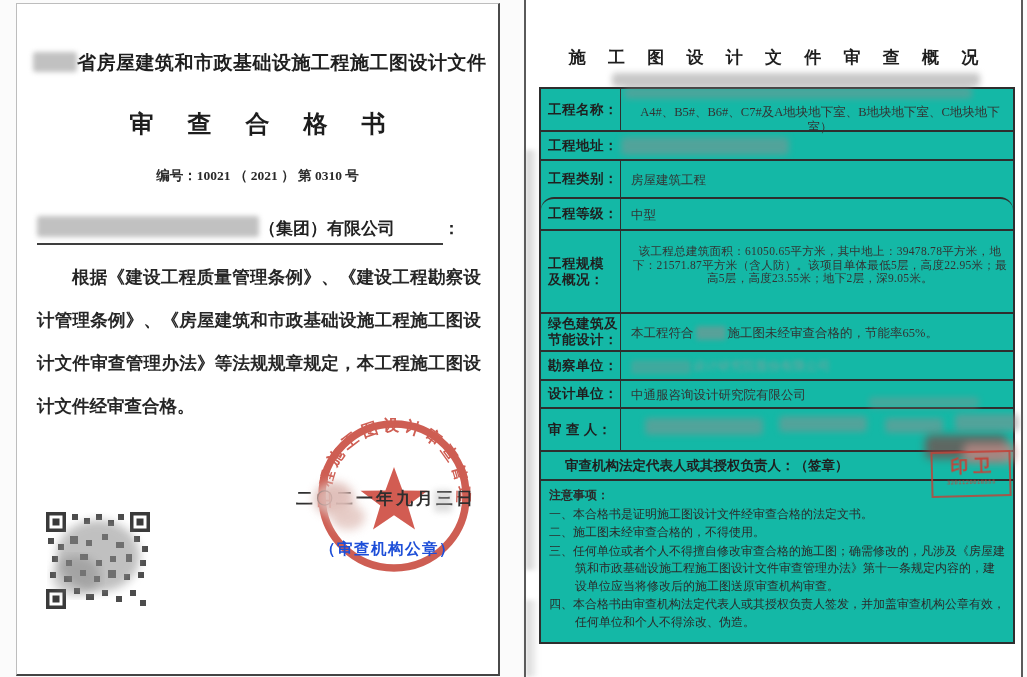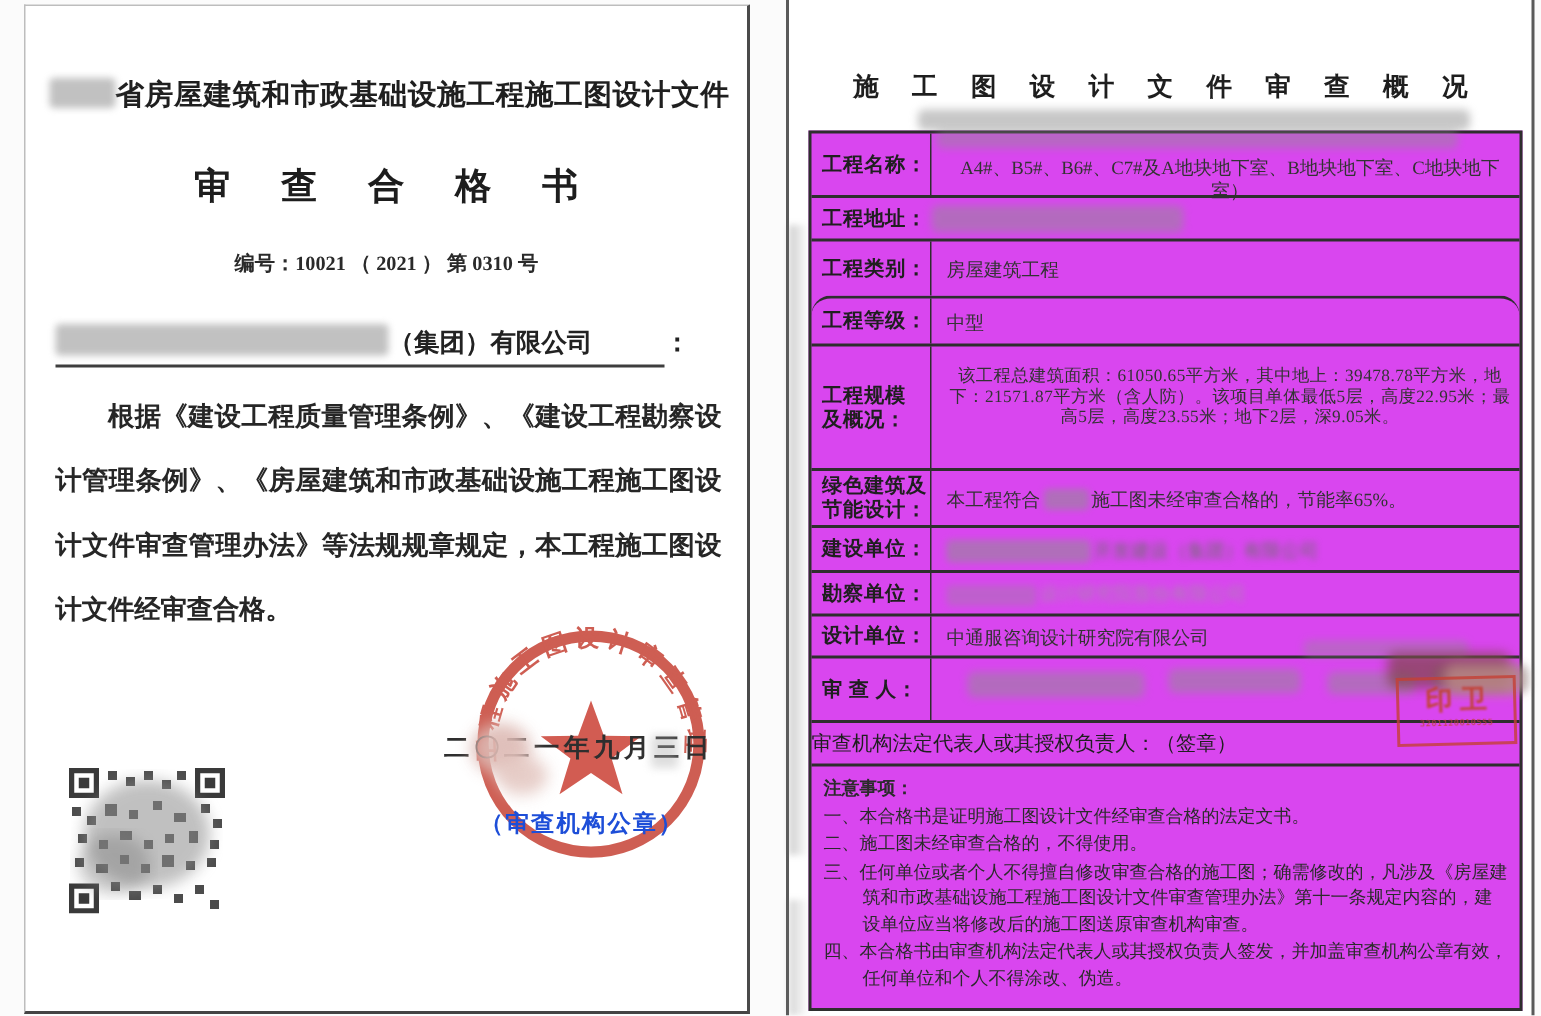--- a/index.html
+++ b/index.html
@@ -45,34 +45,34 @@
   .pink-blob2{position:absolute;left:314px;top:500px;width:34px;height:26px;z-index:6;
     background:#e3c6c0;opacity:.85;filter:blur(5px);border-radius:50%;}
   .gray-date-blob{position:absolute;left:417px;top:486px;width:18px;height:22px;z-index:6;
     background:#aeaeae;opacity:.4;filter:blur(3px);}
 
   
   .pr-title{position:absolute;left:0;top:46px;width:495px;text-align:center;
     font-size:17px;font-weight:bold;color:#1e1e1e;letter-spacing:9px;text-indent:9px;white-space:nowrap;}
   .pr-topblur{left:86px;top:73px;width:368px;height:14px;}
   .pr-table{position:absolute;left:13px;top:87px;width:476px;
-    border:2px solid #2e2e2e;box-sizing:border-box;background:#d946ef;}
+    border:2px solid #2e2e2e;box-sizing:border-box;background:#14b8a6;}
   .tr{display:flex;border-top:2px solid #2e2e2e;box-sizing:border-box;position:relative;}
   .tr:first-child{border-top:none;}
   .tl{width:80px;flex:0 0 80px;box-sizing:border-box;border-right:1.5px solid #2e2e2e;
     display:flex;align-items:center;padding-left:7px;
     font-size:13.5px;font-weight:bold;color:#1f1f1f;letter-spacing:.5px;
     white-space:pre-line;line-height:16px;}
   .tl.no-sep{border-right:none;}
   .tv{flex:1;box-sizing:border-box;padding:4px 4px 2px 10px;
     font-size:12.5px;color:#333;position:relative;line-height:15px;
     display:flex;align-items:center;text-align:center;}
   .tv.top{align-items:flex-start;}
-  .full{flex:1;display:flex;align-items:center;padding-left:0;box-sizing:border-box;
-    font-size:13.5px;font-weight:normal;color:#1f1f1f;}
+  .full{flex:1;display:flex;align-items:center;padding-left:24px;box-sizing:border-box;
+    font-size:13.5px;font-weight:bold;color:#1f1f1f;}
   .r-name  {height:41px;} .r-addr{height:29px;} .r-type{height:38px;} .r-grade{height:32px;border-radius:13px;}
   .r-scale {height:83px;} .r-green{height:38px;} .r-build{height:30px;} .r-survey{height:29px;}
   .r-design{height:28px;} .r-reviewer{height:43px;gap:18px;} .r-legal{height:29px;} .r-notes{height:163px;}
   .scale-text{font-size:11.5px;line-height:13.5px;color:#333;padding-top:10px;letter-spacing:.3px;}
   .name-text{padding-top:12px;line-height:15px;}
   .notes-cell{flex:1;padding:6px 8px 0 8px;box-sizing:border-box;
     font-size:12px;color:#2b2b2b;line-height:17.5px;}
   .notes-head{font-weight:bold;}
   .note-item{padding-left:26px;text-indent:-26px;margin-top:1px;}
   .stamp{position:absolute;left:403px;top:437px;width:88px;height:64px;z-index:8;}
@@ -235,27 +235,20 @@
       <div class="tr r-green">
         <div class="tl">绿色建筑及
 节能设计：</div>
         <div class="tv green-cell">
             <span>本工程符合</span>
             <span class="iblob" style="width:30px;height:14px;margin:0 2px;"></span>
             <span>施工图未经审查合格的，节能率65%。</span>
           </div>
       </div>
 
-      <div class="tr r-build">
-        <div class="tl">建设单位：</div>
-        <div class="tv">
-          <span class="iblob" style="width:96px;height:15px;margin-right:2px;"></span>
-          <span class="btext">开发建设（集团）有限公司</span>
-        </div>
-      </div>
 
       <div class="tr r-survey">
         <div class="tl">勘察单位：</div>
         <div class="tv">
           <span class="iblob" style="width:60px;height:14px;margin-right:2px;opacity:.35;"></span>
           <span class="btext-faint">设计研究院股份有限公司</span>
         </div>
       </div>
 
       <div class="tr r-design">

